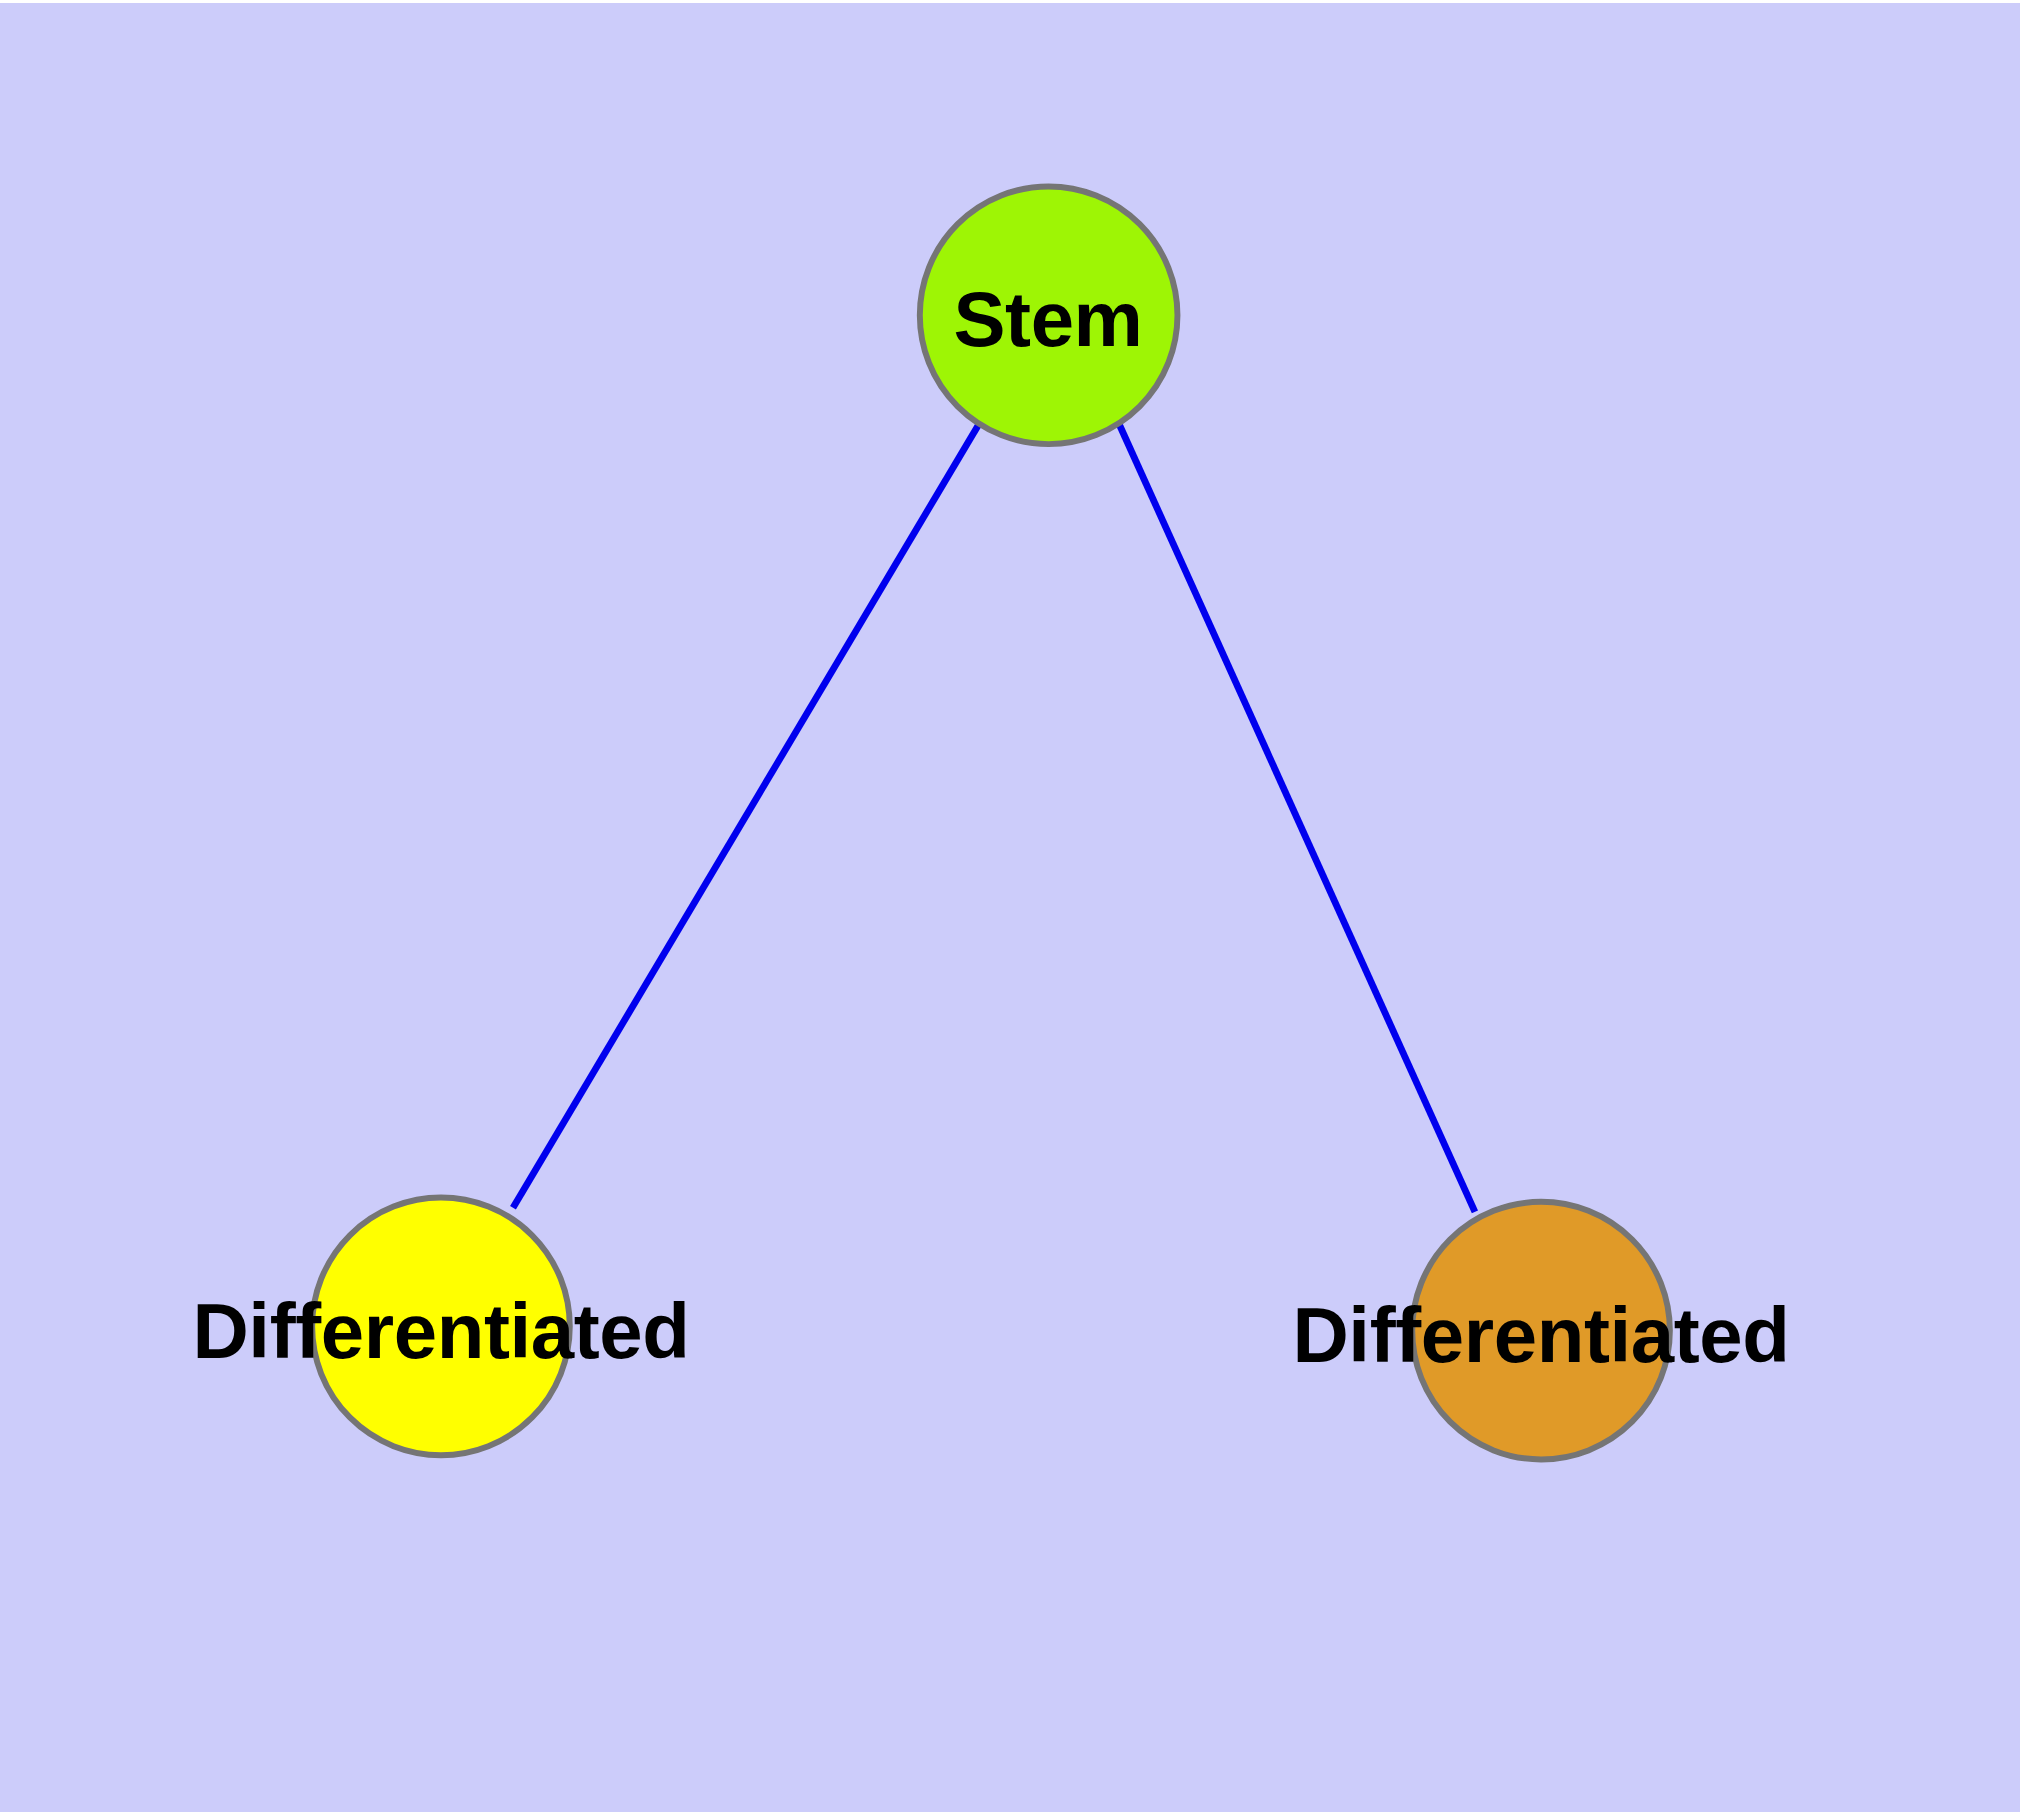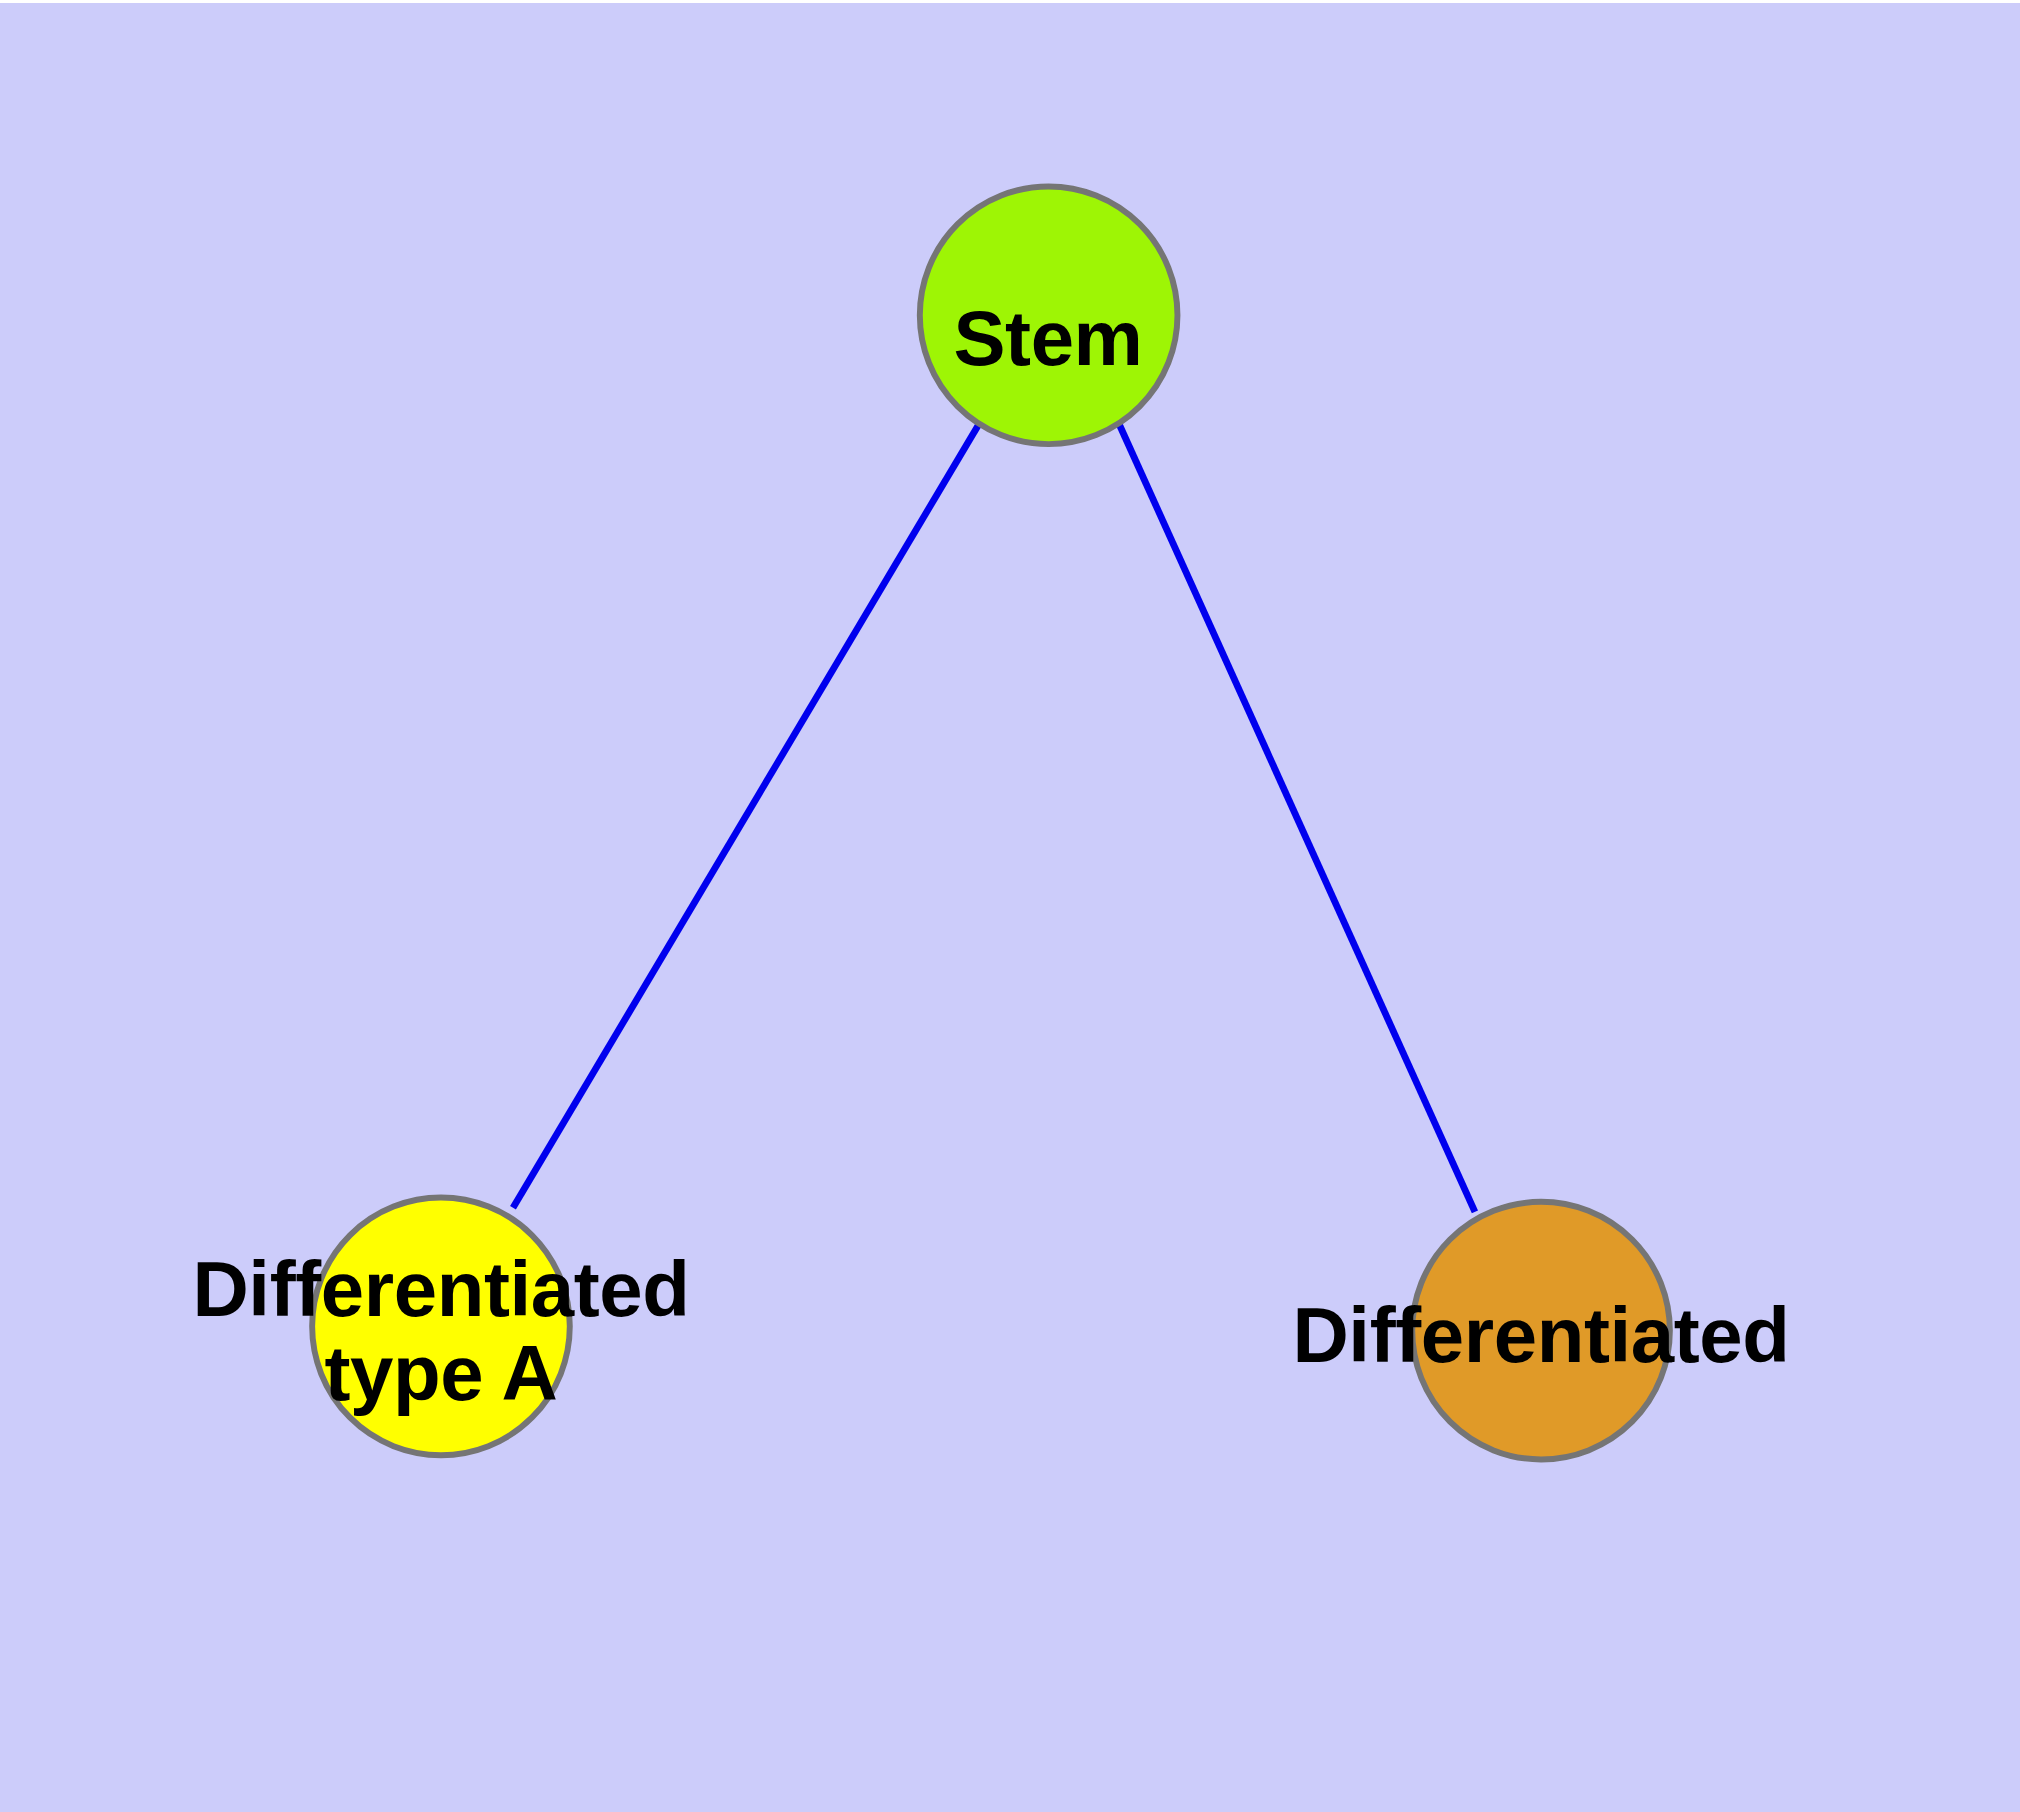--- a/index.html
+++ b/index.html
@@ -64,27 +64,26 @@
       <line class="edge-line" x1="1155" y1="500" x2="605" y2="1425" stroke="#0000ee" stroke-width="8"></line>
       <line class="edge-line" x1="1320" y1="500" x2="1740" y2="1430" stroke="#0000ee" stroke-width="8"></line>
     </g>
     <g>
       <circle class="node-circle" cx="520" cy="1565" r="152" fill="#ffff00" stroke="#757575"></circle>
       <circle class="node-circle" cx="1818" cy="1570" r="152" fill="#e09a28" stroke="#757575"></circle>
       <circle class="node-circle" cx="1237" cy="372" r="152" fill="#9ef505" stroke="#757575"></circle>
     </g>
   </svg>
 
-  <div class="node-label" style="left:1048px; top:319px;margin-top:19px;">
+  <div class="node-label" style="left:1048px; top:319px;">
     <div>Stem</div>
   </div>
 
   <div class="node-label" style="left:441px; top:1331px;">
     <div>Differentiated</div>
-    <div>type A</div>
   </div>
 
   <div class="node-label" style="left:1541px; top:1335px;">
     <div>Differentiated</div>
   </div>
 
 </div>
 
 
 </body></html>

